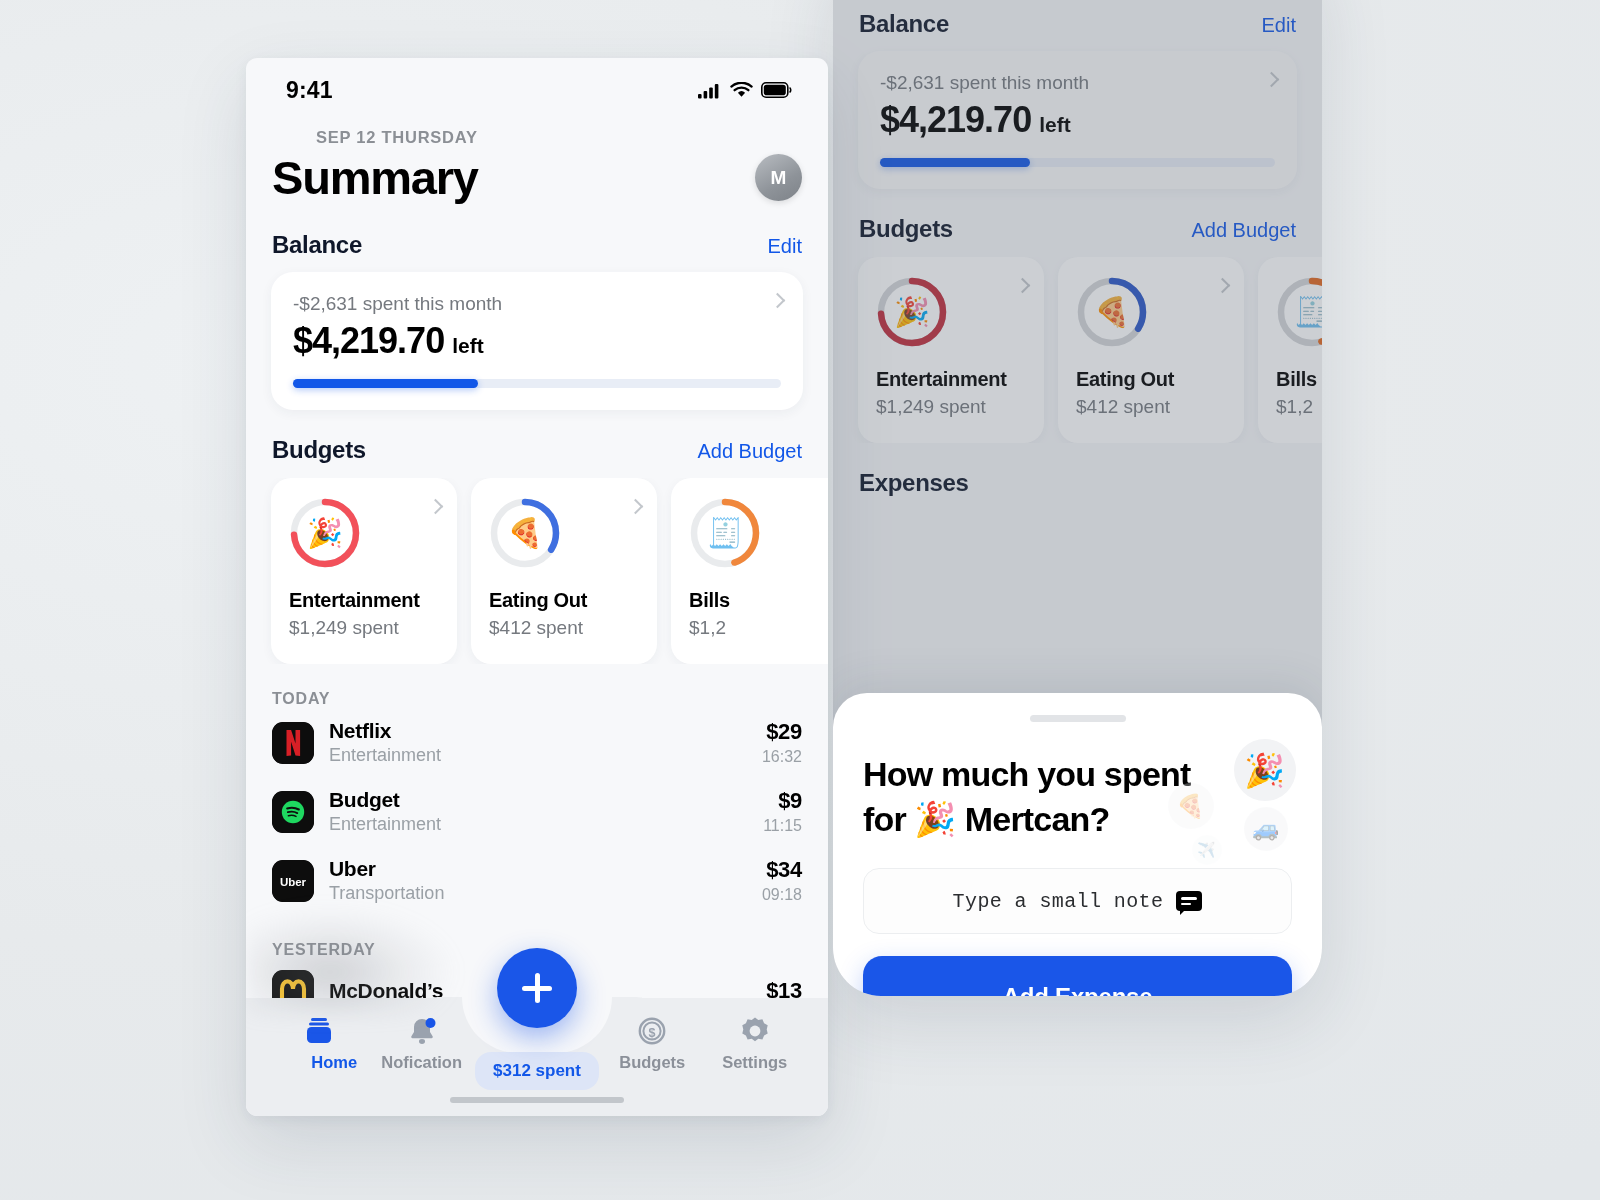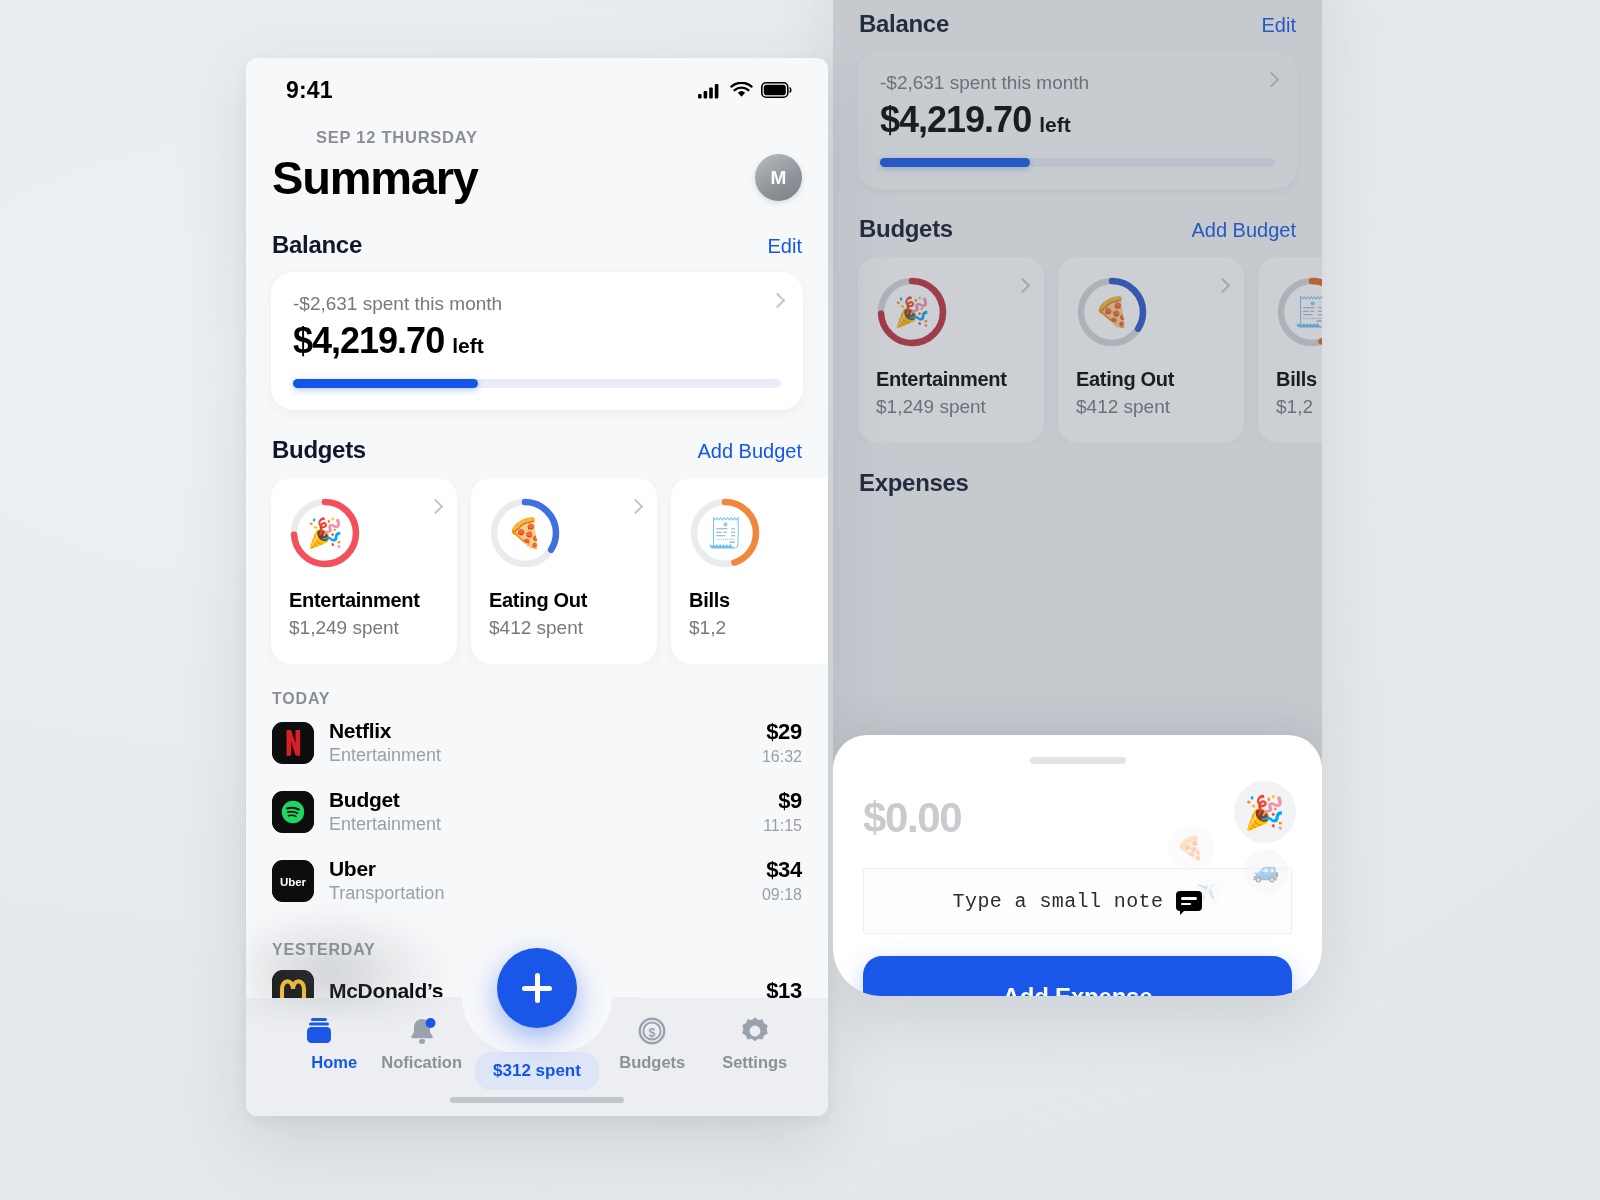--- a/index.html
+++ b/index.html
@@ -233,21 +233,21 @@
     background: #f2f3f5;
     display: flex; align-items: center; justify-content: center;
   }
   .eb-main { width: 62px; height: 62px; right: 0; top: 0; font-size: 33px; }
   .eb-2 { width: 46px; height: 46px; left: 2px; top: 44px; font-size: 23px; opacity: .30; }
   .eb-3 { width: 44px; height: 44px; right: 8px; top: 68px; font-size: 22px; opacity: .42; }
   .eb-4 { width: 30px; height: 30px; left: 26px; top: 96px; font-size: 15px; opacity: .16; }
 
   .note-field {
     margin-top: 26px;
-    height: 66px; border-radius: 2px;
+    height: 66px; border-radius: 16px;
     background: #fdfdfd; border: 1.5px solid #eceef0;
     display: flex; align-items: center; justify-content: center; gap: 13px;
     font-family: "Liberation Mono", monospace;
     font-size: 20px; color: #2b2d30; letter-spacing: .4px;
   }
   .note-bubble {
     width: 26px; height: 20px; background: #000;
     border-radius: 4px; position: relative;
     display: flex; flex-direction: column; justify-content: center; gap: 3px;
     padding: 0 5px;
@@ -342,22 +342,25 @@
     <div class="sheet">
       <div class="grab"></div>
 
       <div class="emoji-cluster">
         <div class="ebubble eb-main">🎉</div>
         <div class="ebubble eb-2">🍕</div>
         <div class="ebubble eb-3">🚙</div>
         <div class="ebubble eb-4">✈️</div>
       </div>
 
-
-      <div class="sheet-amount">$0.00</div>
+      <div class="sheet-q">
+        <span>How much you spent</span><br>
+        <span>for </span><span>🎉</span><span> Mertcan?</span>
+      </div>
+
 
       <div class="note-field">
         <span>Type a small note</span>
         <span class="note-bubble">
             <i></i>
             <i></i>
           </span>
       </div>
 
       <div class="add-btn">Add Expense</div>

